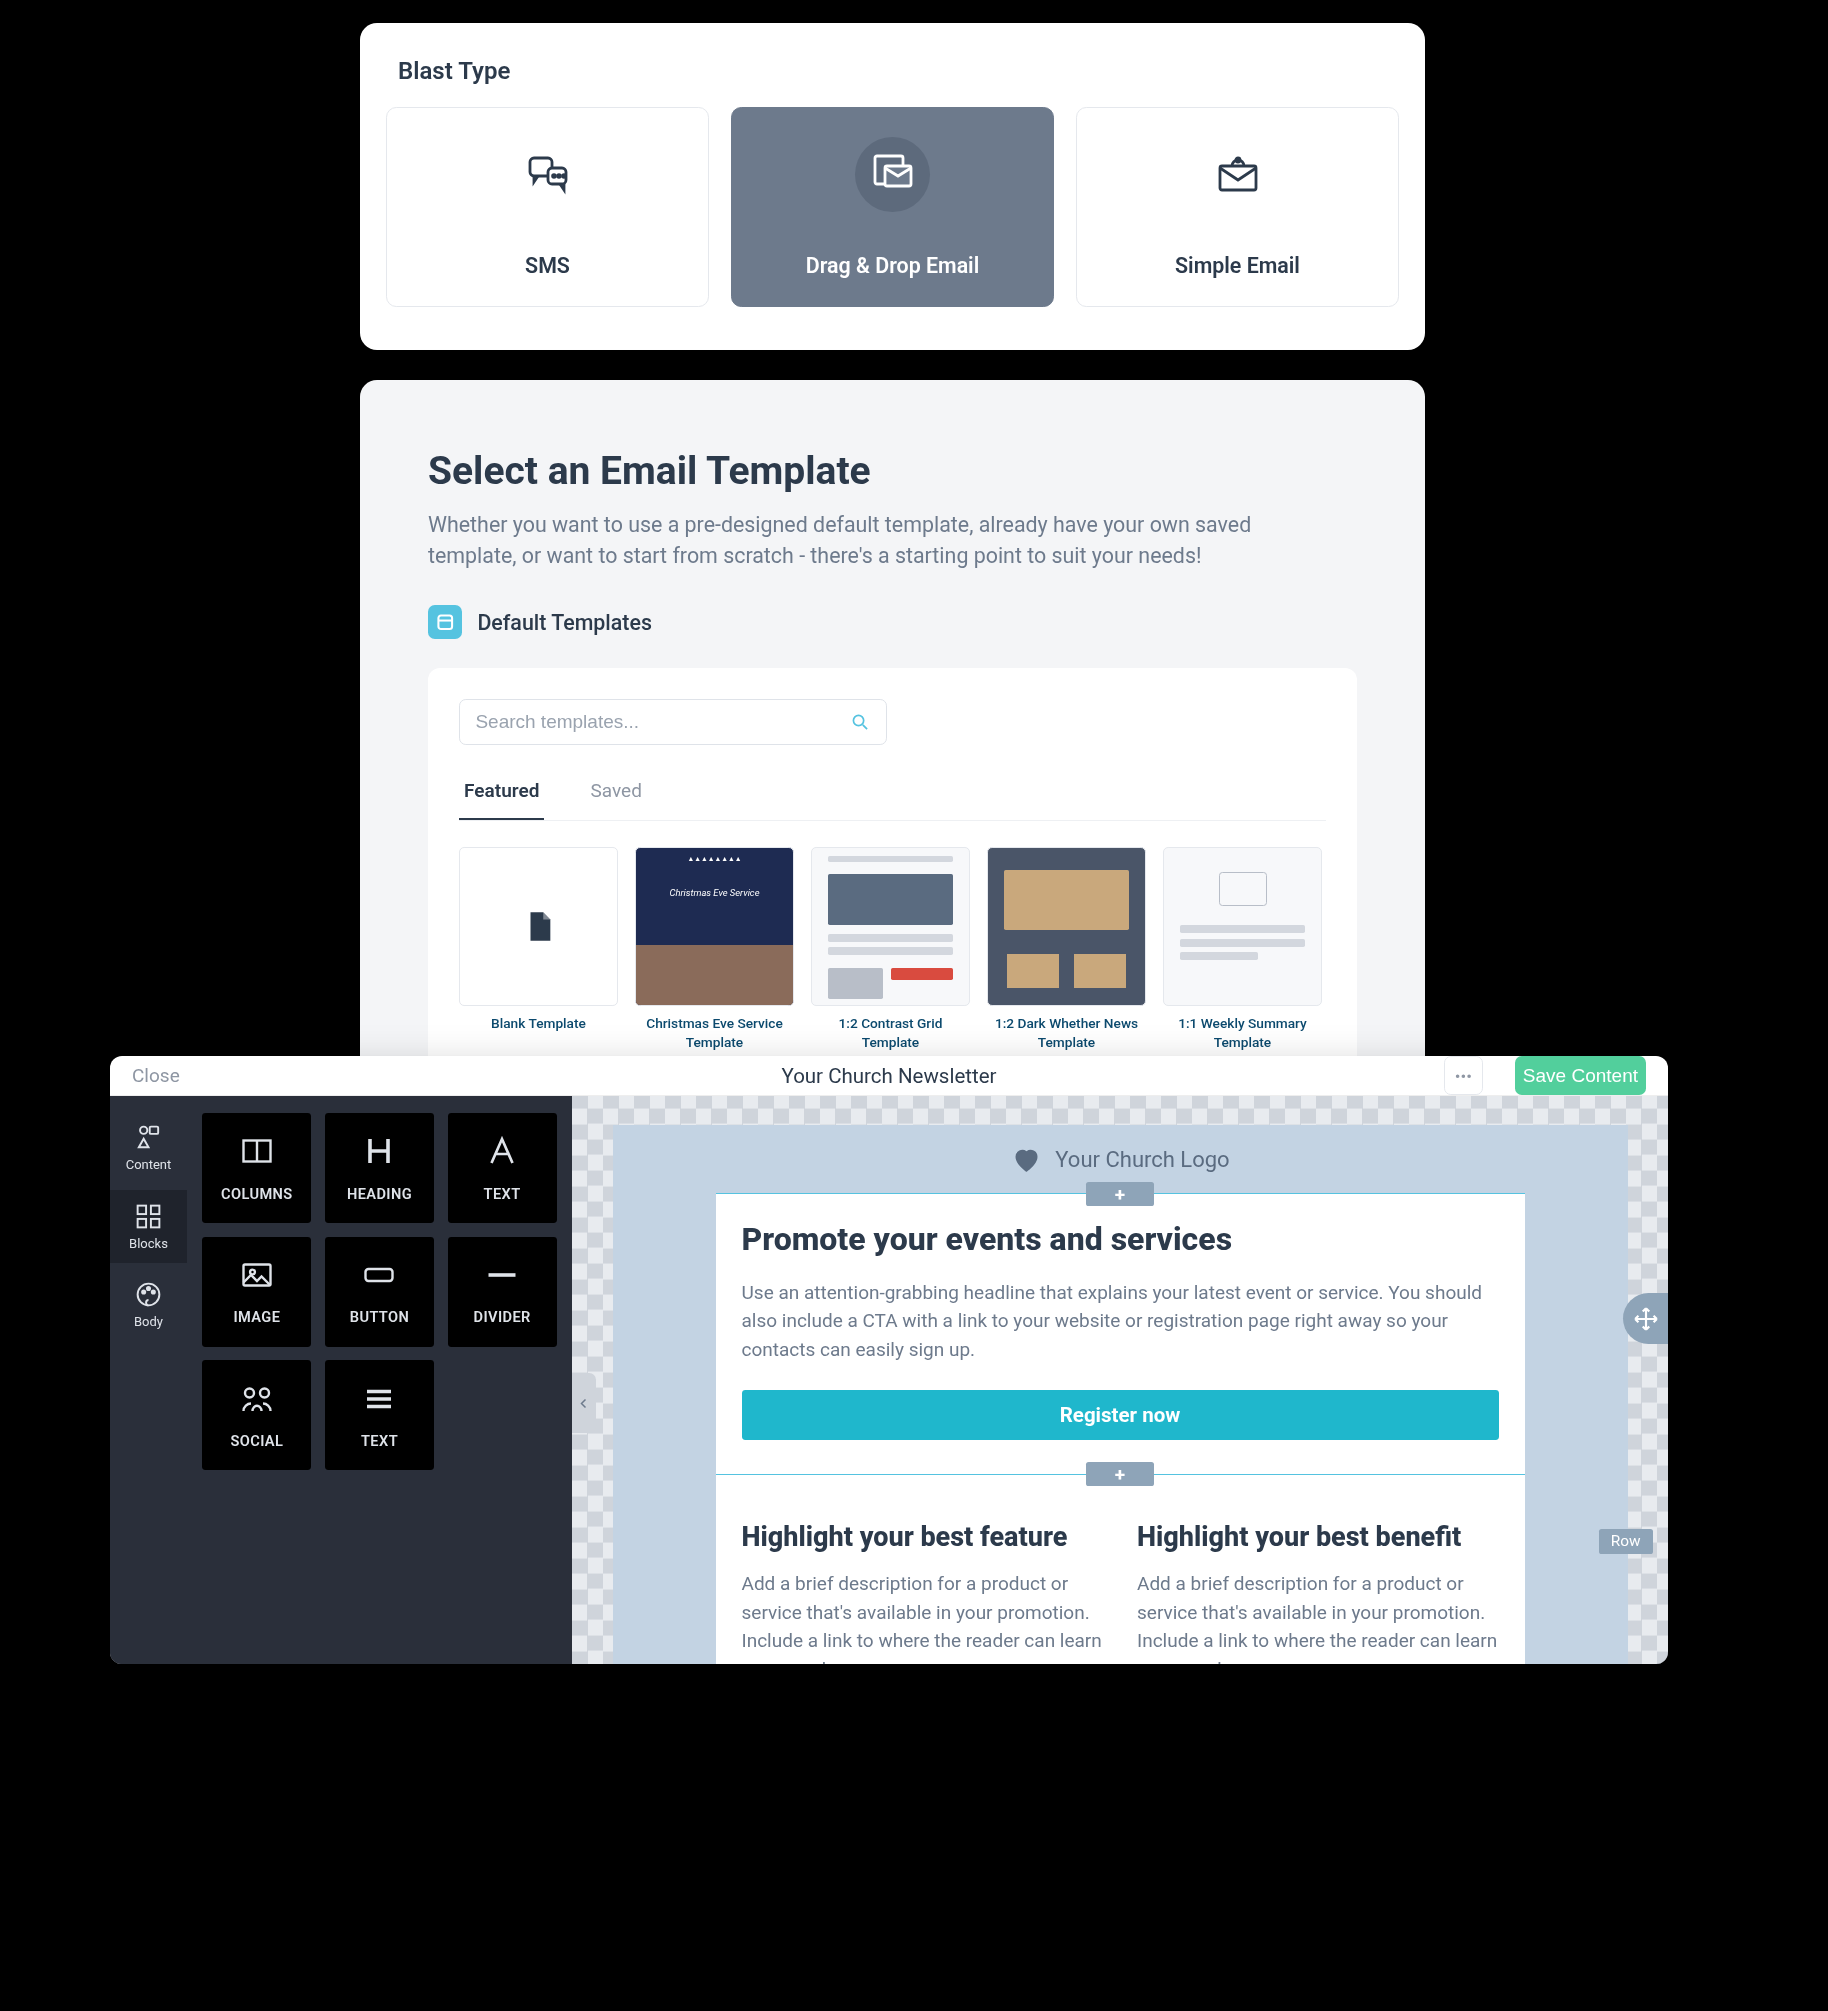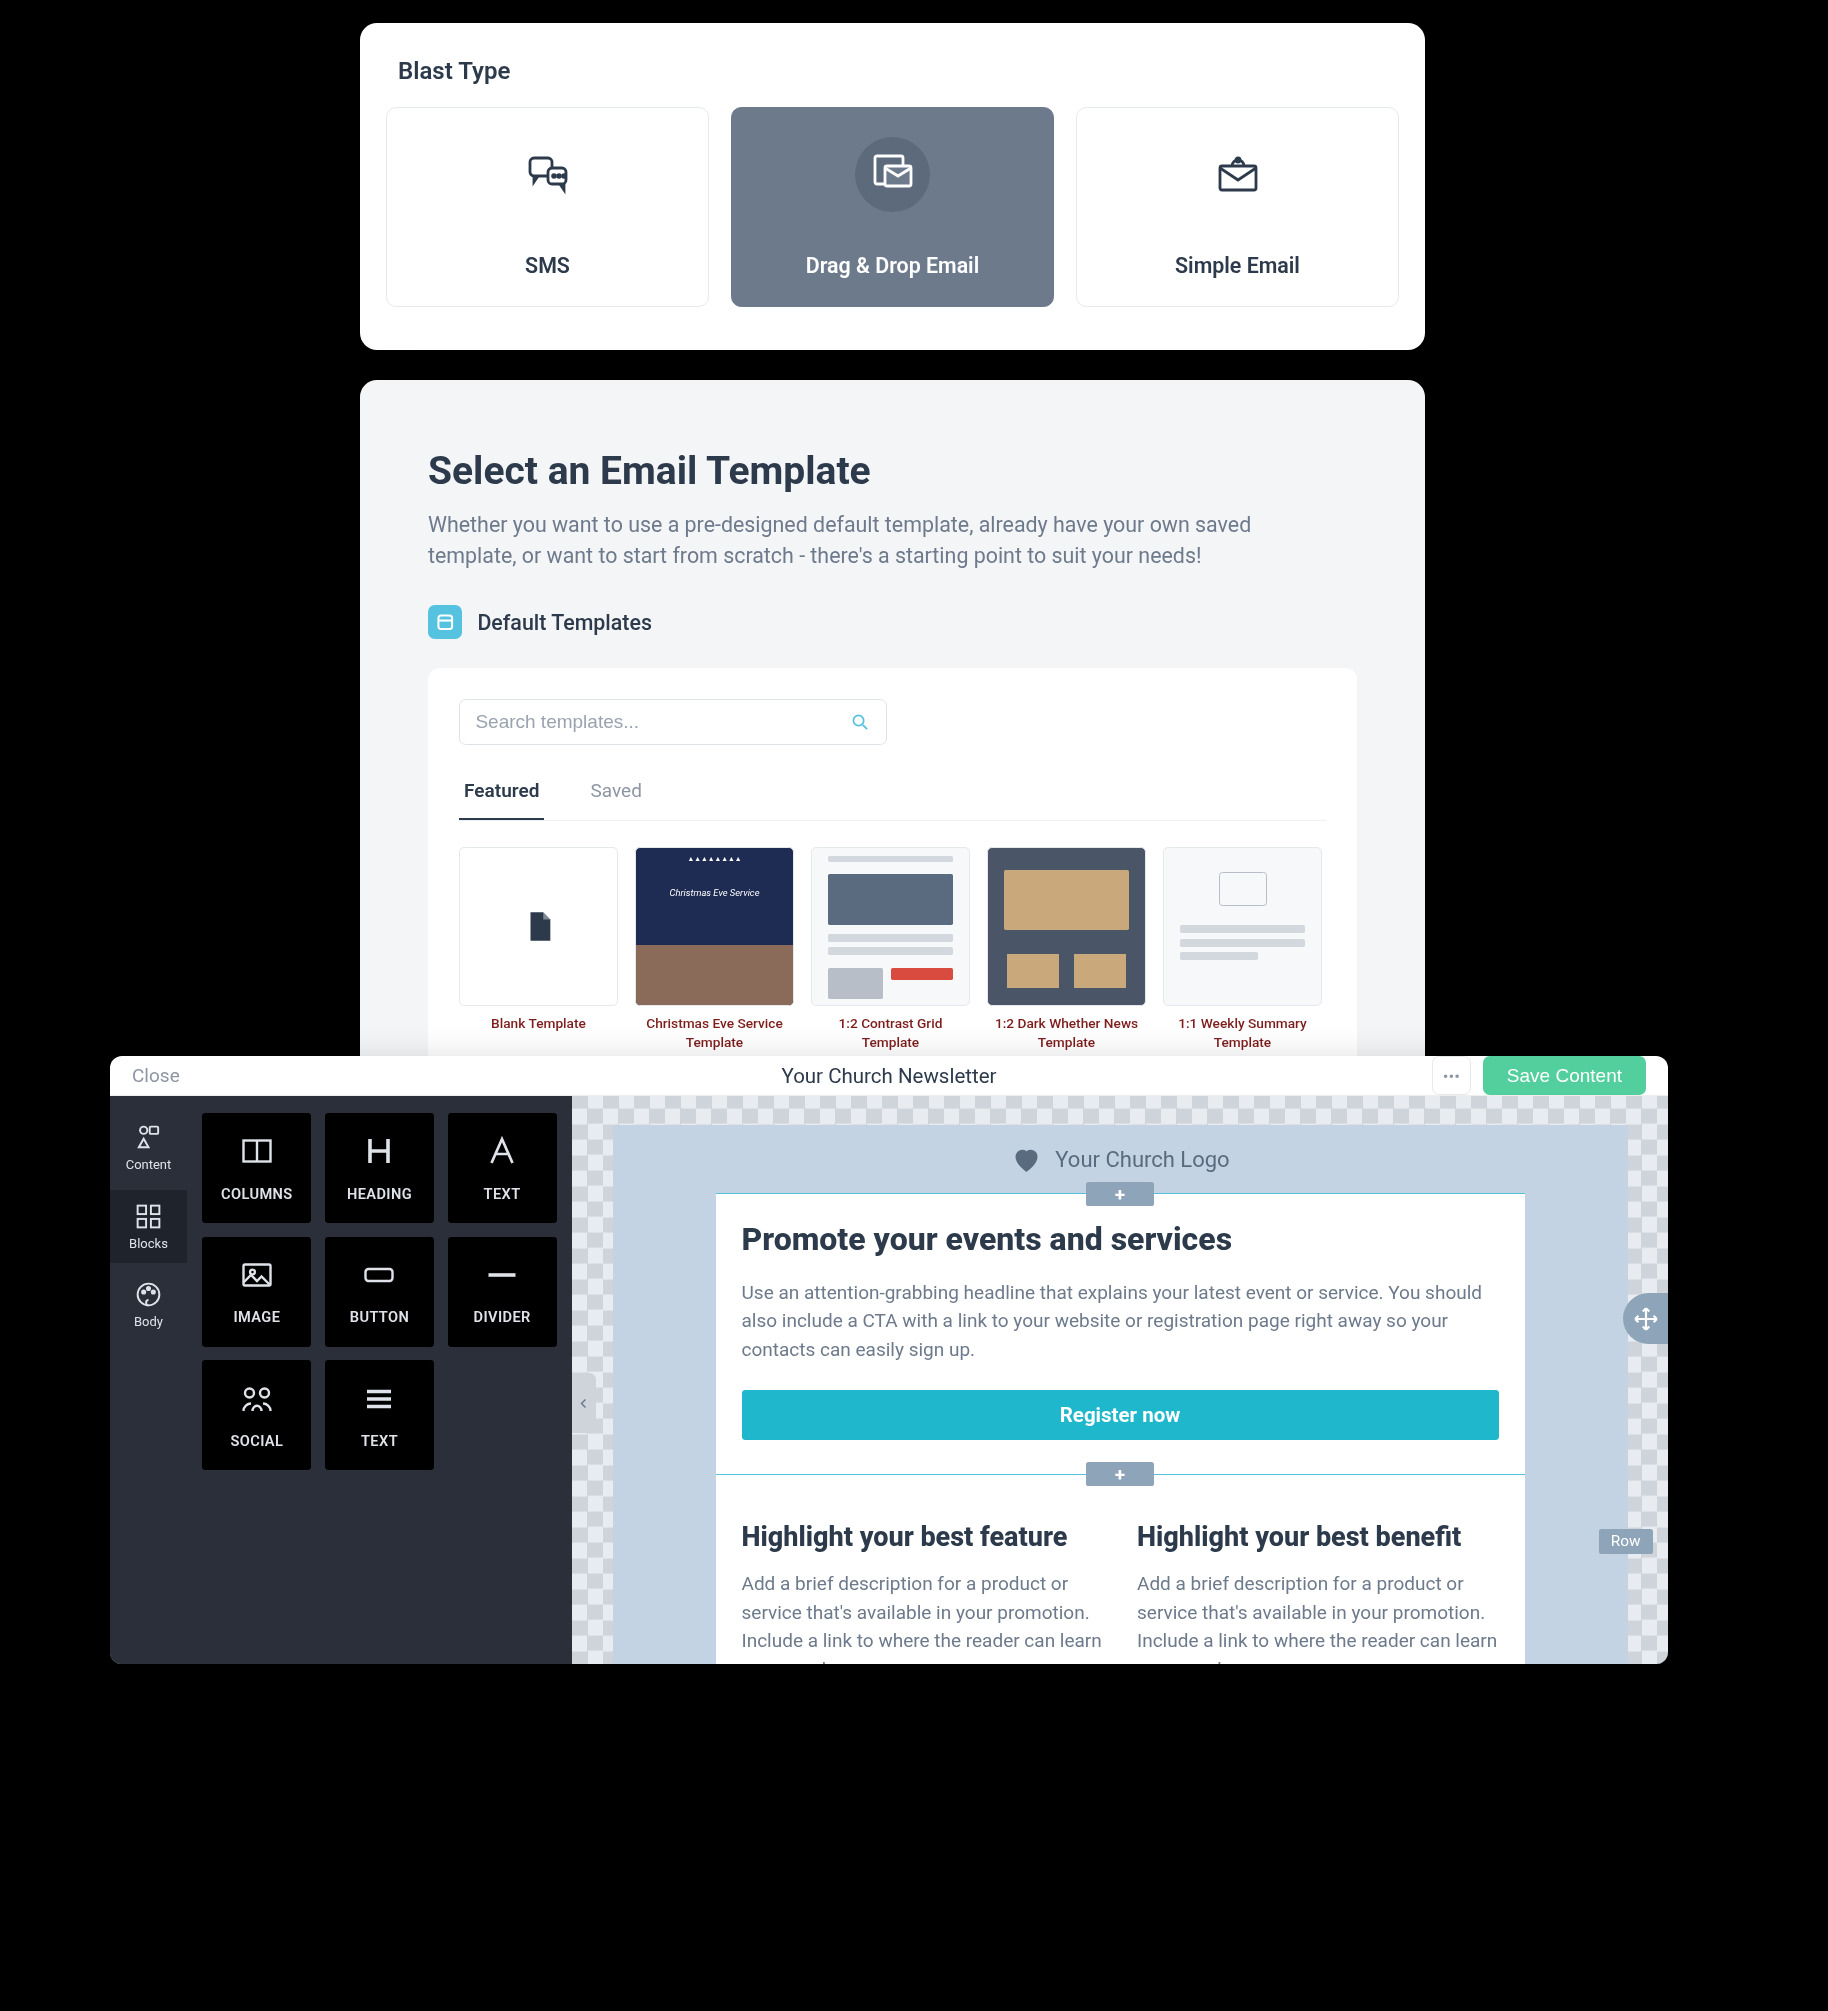--- a/index.html
+++ b/index.html
@@ -74,42 +74,42 @@
   .tabs { display: flex; gap: 41px; border-bottom: 0.9px solid #eef0f3; font-size: 19px; color:#8e96a3;}
   .tab { padding: 0 5.1px 15.4px; cursor:pointer;}
   .tab.active { color:#2c3a4b; font-weight:600; border-bottom: 2.6px solid #2c3a4b; }
   .tpl-grid { display:flex; gap: 17px; margin-top: 26px;}
   .tpl-item { width: 159px; text-align:center;}
   .tpl-thumb {
     height: 159px; border:0.9px solid #e5e8ed; border-radius:5.1px; background:#f7f8fa;
     display:flex; align-items:center; justify-content:center; overflow:hidden; position:relative;
   }
   .tpl-thumb.blank { background:#fff;}
-  .tpl-name { font-size: 13.7px; color:#7f1d1d; margin-top:8.6px; line-height:1.35; font-weight:500;}
+  .tpl-name { font-size: 13.7px; color:#0c4a6e; margin-top:8.6px; line-height:1.35; font-weight:500;}
   .tpl-row2 { display:flex; gap:17px; margin-top:24px;}
   .tpl-row2 .tpl-item { height:26px;}
   .tpl-row2 .tpl-thumb { height:26px;}
   
   .thumb-bar { position:absolute; left:10%; right:10%; height:8.6px; background:#d3d7de; border-radius:1.7px;}
   .thumb-img { position:absolute; left:10%; right:10%; background:#b8bec8; border-radius:1.7px;}
 
   
   .card-editor {
     left: 110px; top: 1056px;
     width: 1558px; height: 608px;
     border-radius: 12px;
     overflow: hidden;
     display:flex; flex-direction:column;
   }
   .editor-top { height: 57px; display:flex; align-items:center; justify-content:space-between; padding: 0 22px; border-bottom:0.9px solid #eee;}
   .editor-close { font-size:19px; color:#8e96a3; cursor:pointer;}
   .editor-title { font-size:20.5px; color:#2c3a4b; position:absolute; left:50%; transform:translateX(-50%); }
   .editor-actions { display:flex; gap:12px; align-items:center;}
   .btn-dots { width:39px; height:39px; border:0.9px solid #e5e8ed; border-radius:6.8px; display:flex; align-items:center; justify-content:center; color:#8e96a3; font-size:17px; cursor:pointer;}
-  .btn-save { height:39px; padding:0 24px; background:#52cf9c; color:#fff; border:none; border-radius:6.8px; font-size:19px; font-weight:500; cursor:pointer;}
+  .btn-save { height:39px; padding:0 8px; background:#52cf9c; color:#fff; border:none; border-radius:6.8px; font-size:19px; font-weight:500; cursor:pointer;margin-left:20px;}
 
   .editor-body { flex:1; display:flex; background:#2a2f3a;}
   .editor-side { width:77px; background:#2a2f3a; display:flex; flex-direction:column; align-items:center; padding-top:15.4px; gap:5.1px;}
   .side-item { width:100%; display:flex; flex-direction:column; align-items:center; gap:5.1px; padding:12px 0; color:#dfe3e9; font-size:13px; cursor:pointer;}
   .side-item.active { background:#1f232c;}
   .side-item svg { width:29px; height:29px;}
   .editor-tools { width:385px; background:#2a2f3a; padding:17px 15.4px; display:grid; grid-template-columns: repeat(3, 1fr); gap:13.7px; align-content:start;}
   .tool {
     background:#000000; height:110px; border-radius:3.4px; display:flex; flex-direction:column; align-items:center; justify-content:center; gap:15.4px; color:#dfe3e9; cursor:grab;
   }

